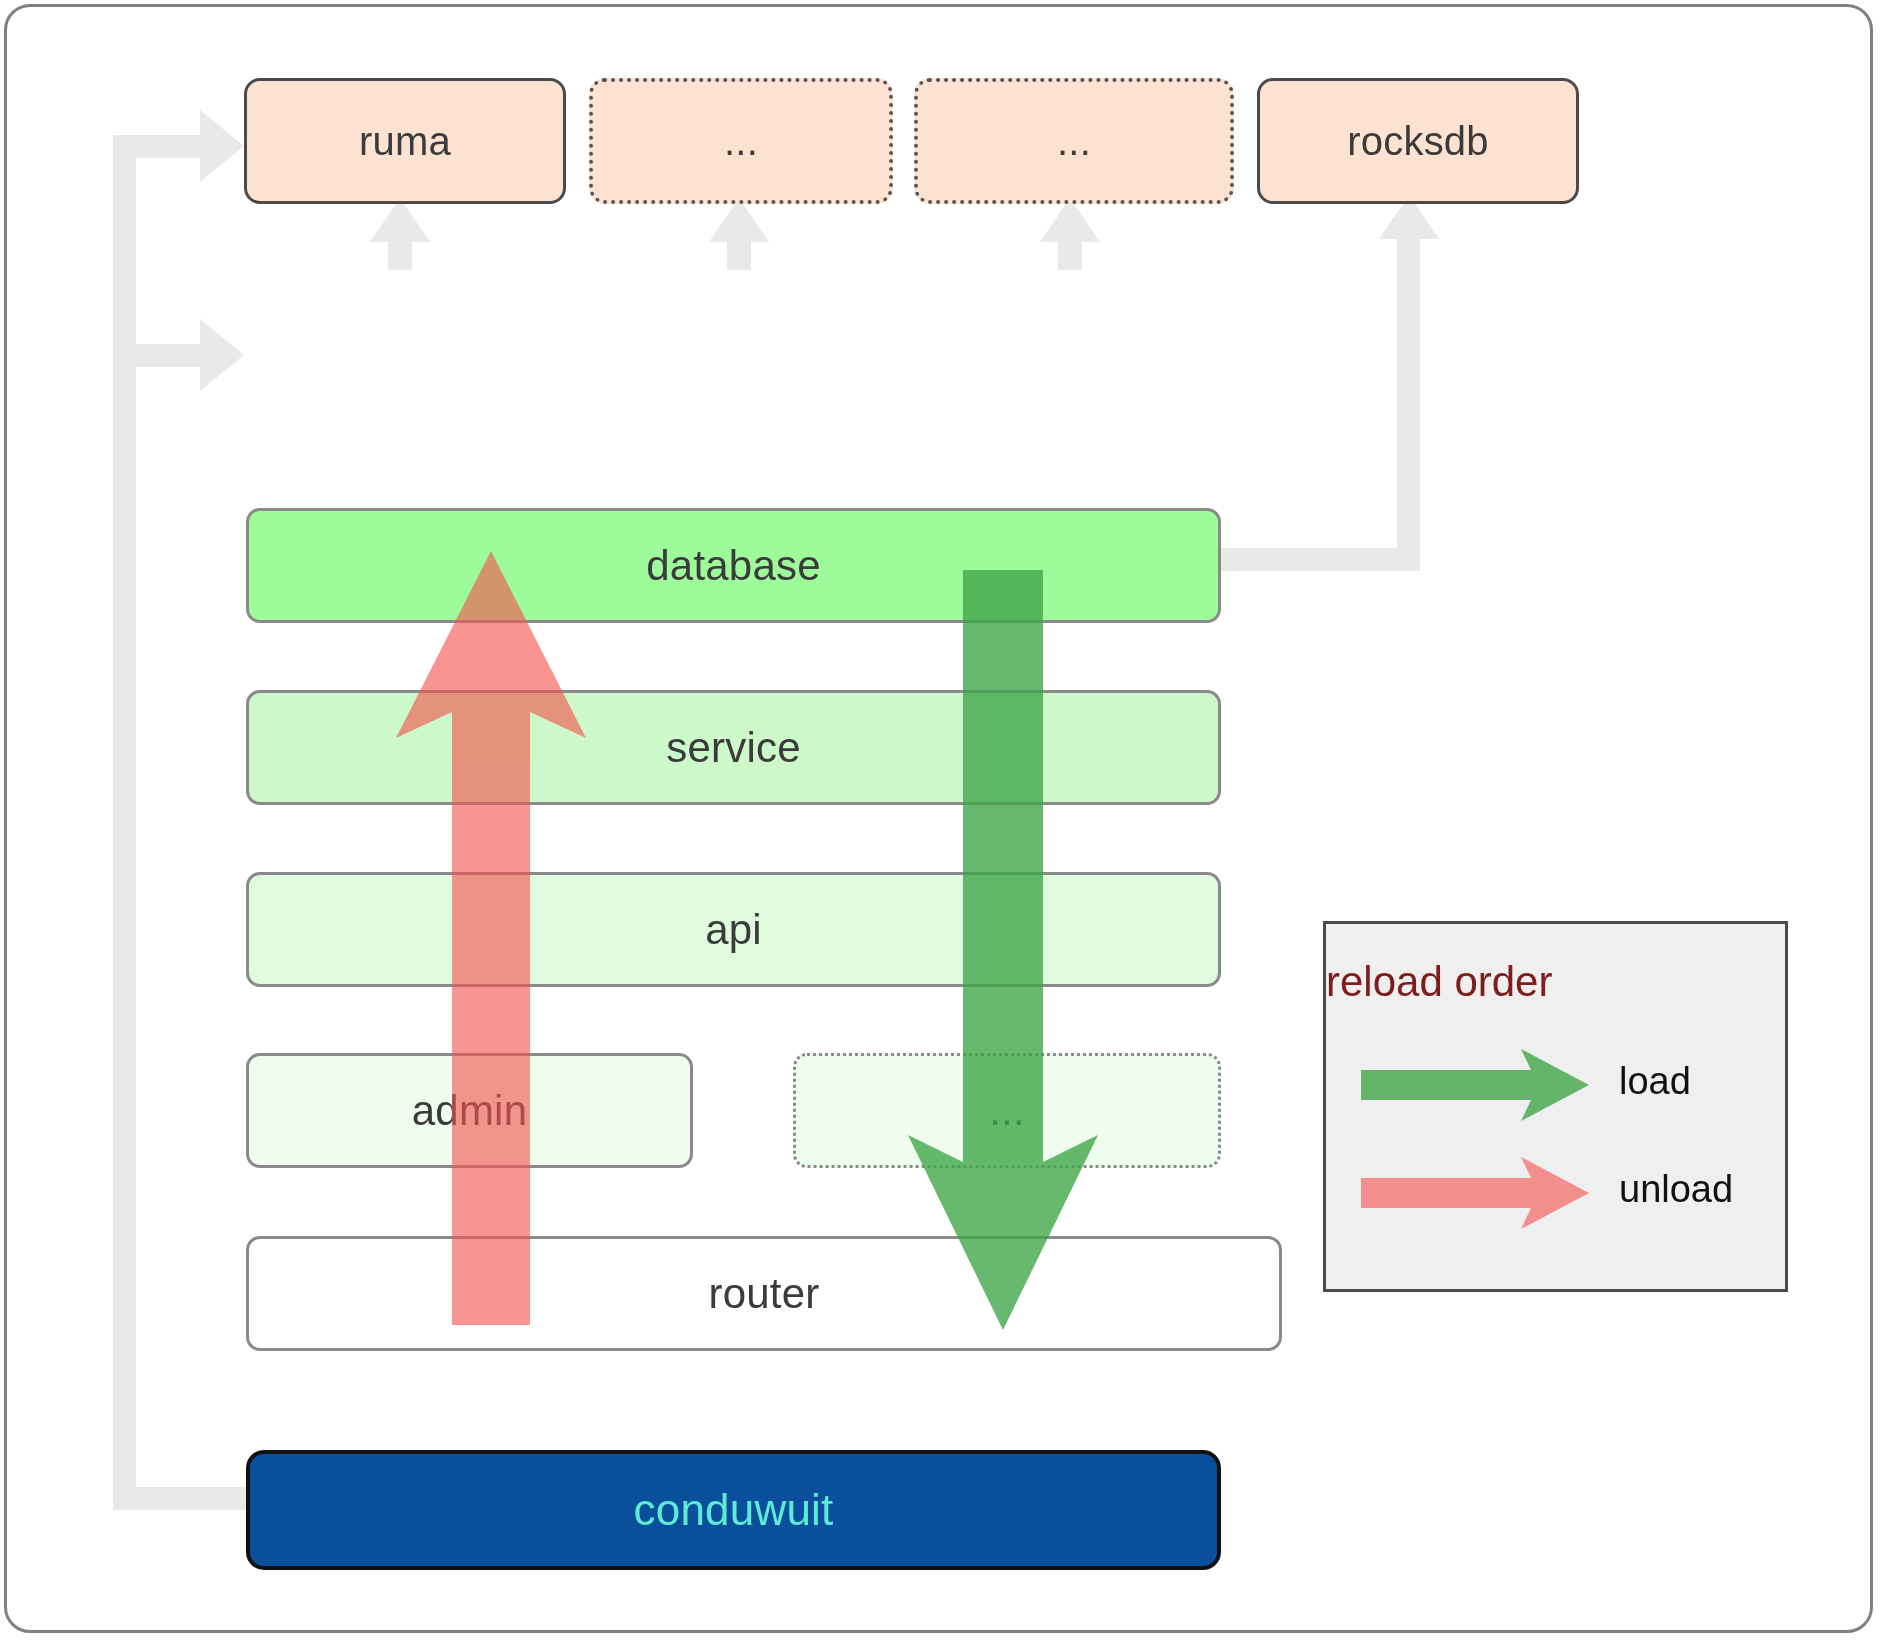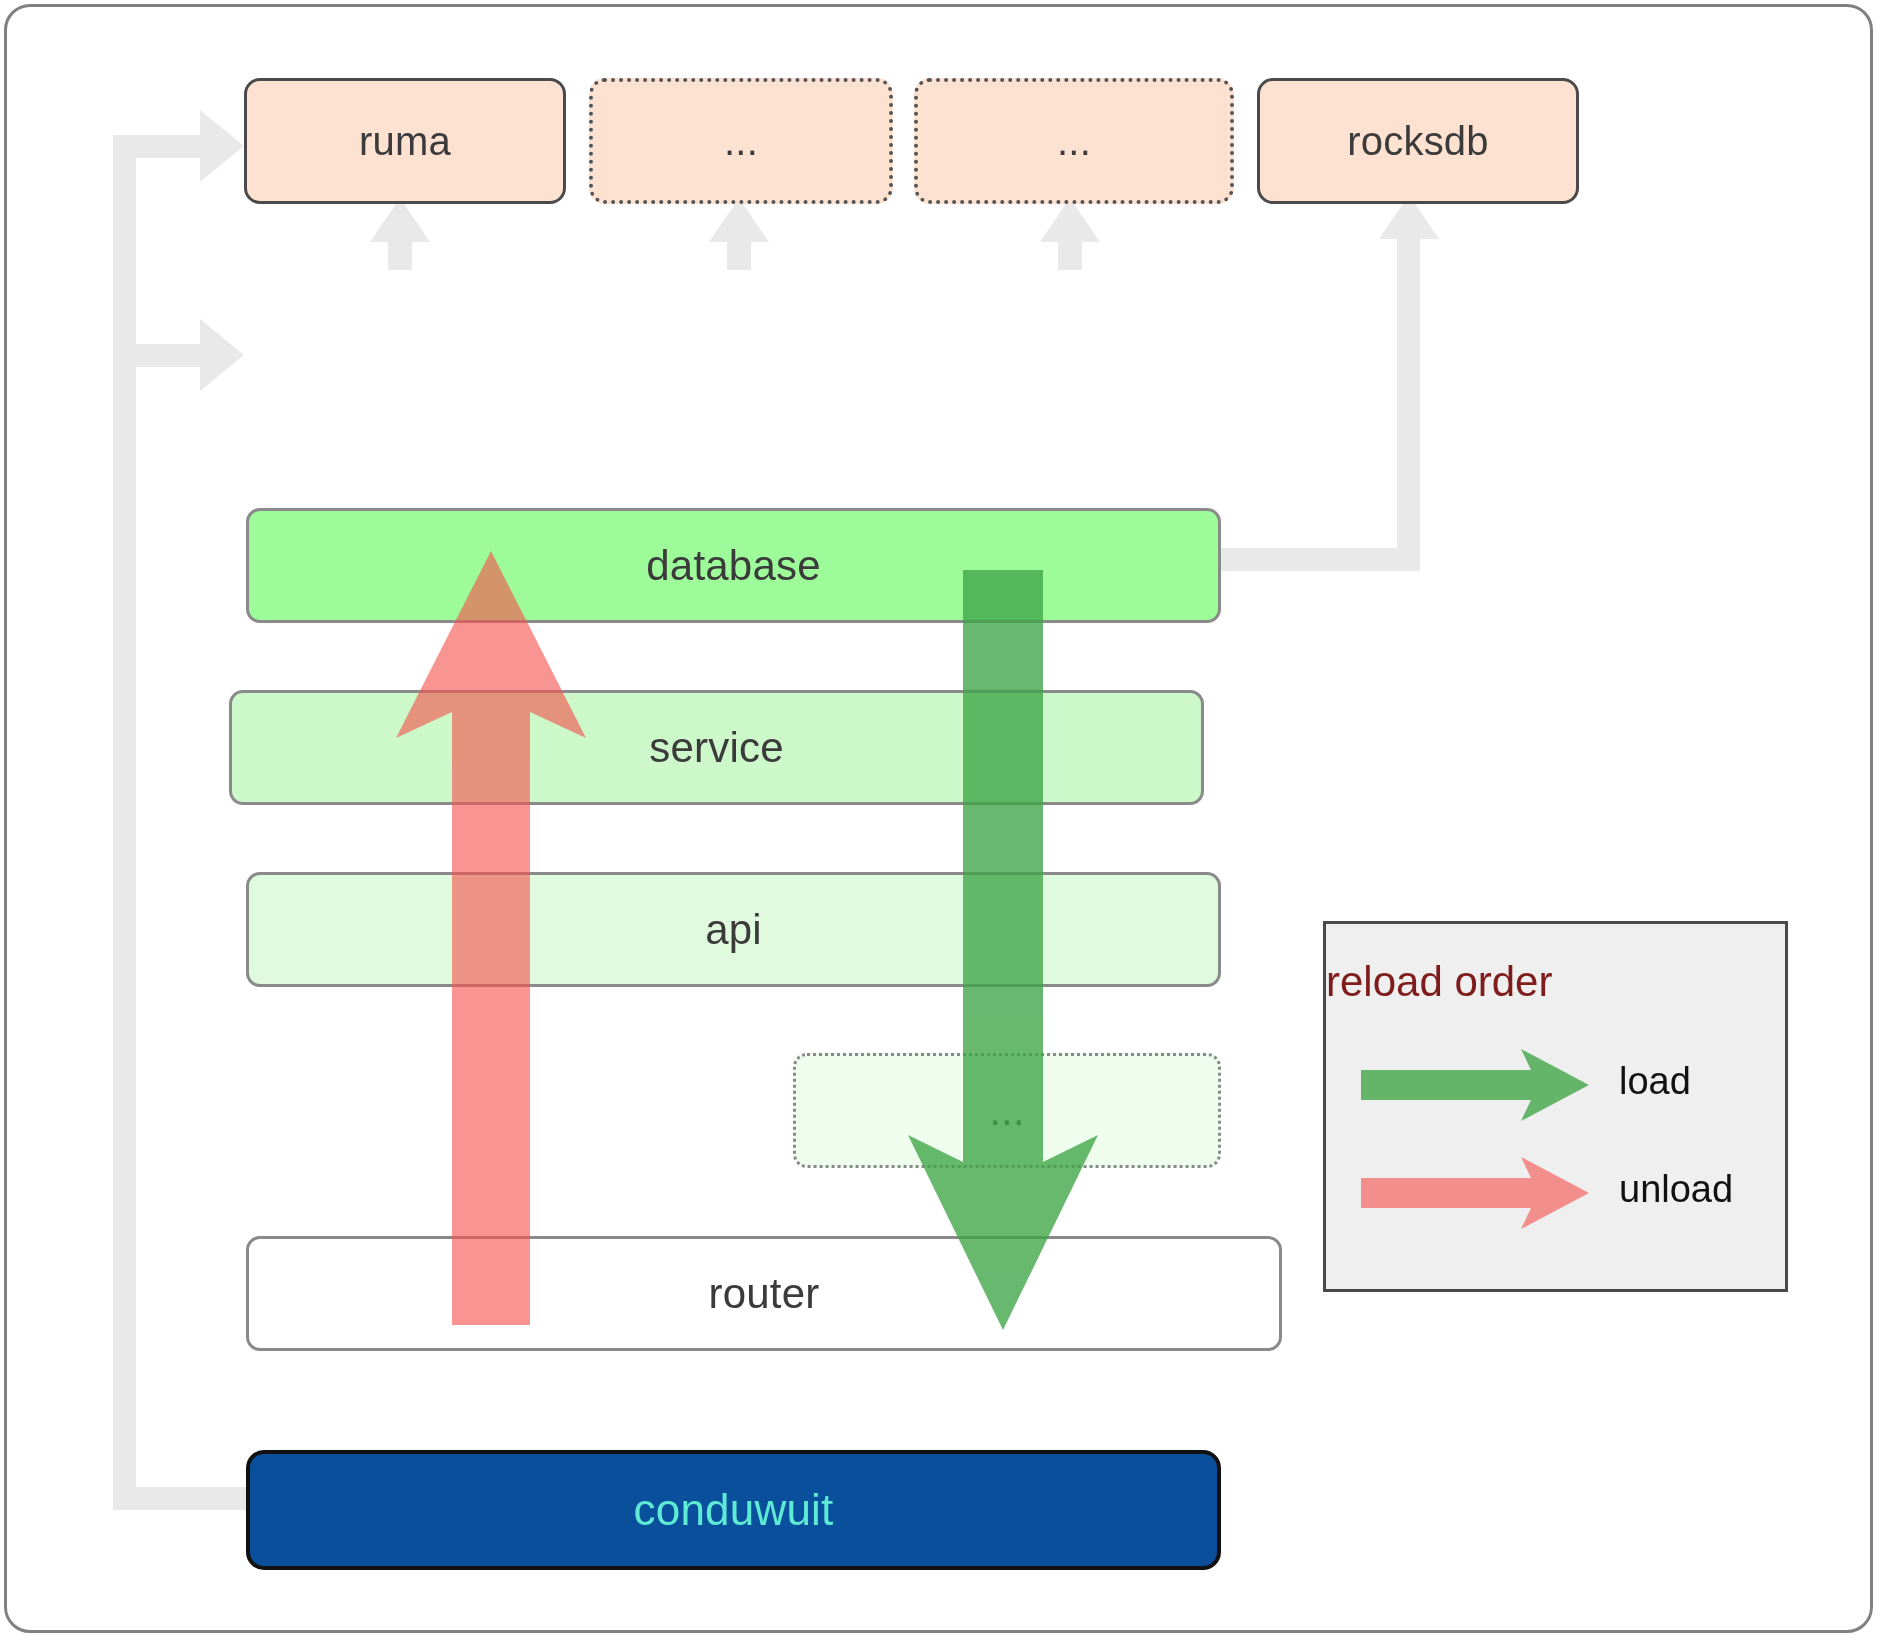--- a/index.html
+++ b/index.html
@@ -140,28 +140,31 @@
   </div>
   <div class="box dep" style="left:1257px; top:78px; width:322px; height:126px;">
     <span class="lbl">rocksdb</span>
   </div>
 
 
   <div class="box db-box" style="left:246px; top:508px; width:975px; height:115px;">
     <span class="lbl">database</span>
   </div>
 
-  <div class="box svc-box" style="left:229px; top:690px; width:975px; height:115px;">
+  <div class="box svc-box" style="left:246px; top:690px; width:975px; height:115px;">
     <span class="lbl">service</span>
   </div>
 
   <div class="box api-box" style="left:246px; top:872px; width:975px; height:115px;">
     <span class="lbl">api</span>
   </div>
 
+  <div class="box adm-box" style="left:246px; top:1053px; width:447px; height:115px;">
+    <span class="lbl">admin</span>
+  </div>
 
   <div class="box dots-box" style="left:793px; top:1053px; width:428px; height:115px;">
     <span class="lbl">...</span>
   </div>
 
   <div class="box router-box" style="left:246px; top:1236px; width:1036px; height:115px;">
     <span class="lbl">router</span>
   </div>
 
   <div class="box app-box" style="left:246px; top:1450px; width:975px; height:120px;">

